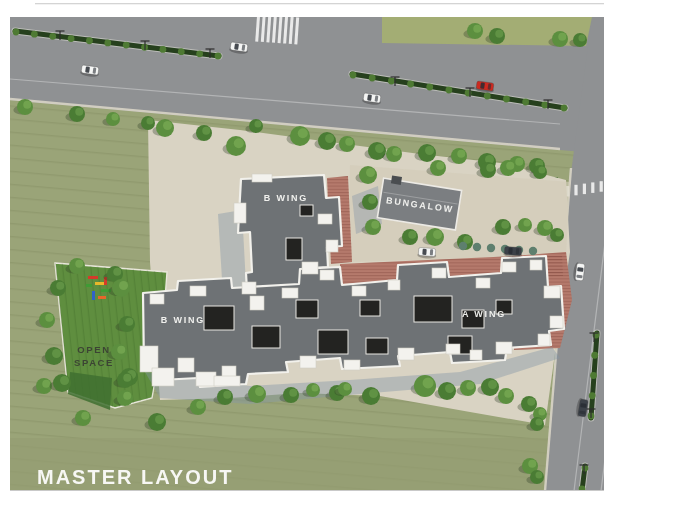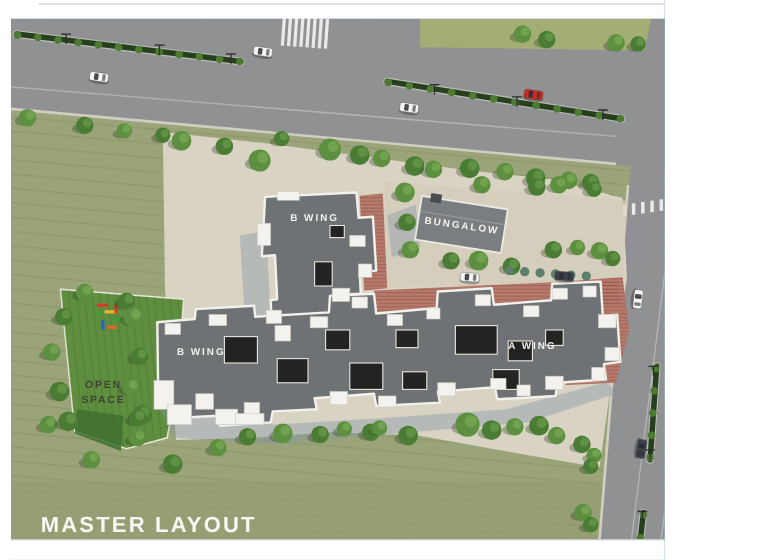--- a/index.html
+++ b/index.html
@@ -1,16 +1,16 @@
 <!DOCTYPE html>
 <html style="--field: #9aa478; --road: #8f9193; --site: #d9d3c3; --lawn: #5f8e3f; --brick: #b57a6c; --roof: #6e7275; --roofB: #7b7e81; --shadow: #8496a8; --labelText: #f7f7f4; --openText: #3c4434; --carRed: #cc2a20; --grassTop: #a3ad74;"><head>
 <meta charset="utf-8">
 <style>
   html,body{margin:0;padding:0;background:#ffffff;}
-  .page{position:relative;width:604px;height:509px;background:#3b82f6;overflow:hidden;
+  .page{position:relative;width:604px;height:509px;background:#c4b5fd;overflow:hidden;
         font-family:"Liberation Sans", sans-serif;}
   svg{position:absolute;left:0;top:0;}
   :root{
     --field:#9aa478; --fieldB:#949c72; --road:#8f9193; --site:#d9d3c3;
     --lawn:#5f8e3f; --brick:#b57a6c; --roof:#6e7275; --roofB:#7b7e81;
     --white:#f2f1ec; --shadow:#8496a8; --labelText:#f7f7f4; --openText:#3c4434;
     --carRed:#cc2a20; --grassTop:#a3ad74;
   }
   .field{fill:var(--field);} .fieldB{fill:var(--fieldB);}
   .road{fill:var(--road);} .site{fill:var(--site);} .lawn-p{fill:var(--lawn);}

